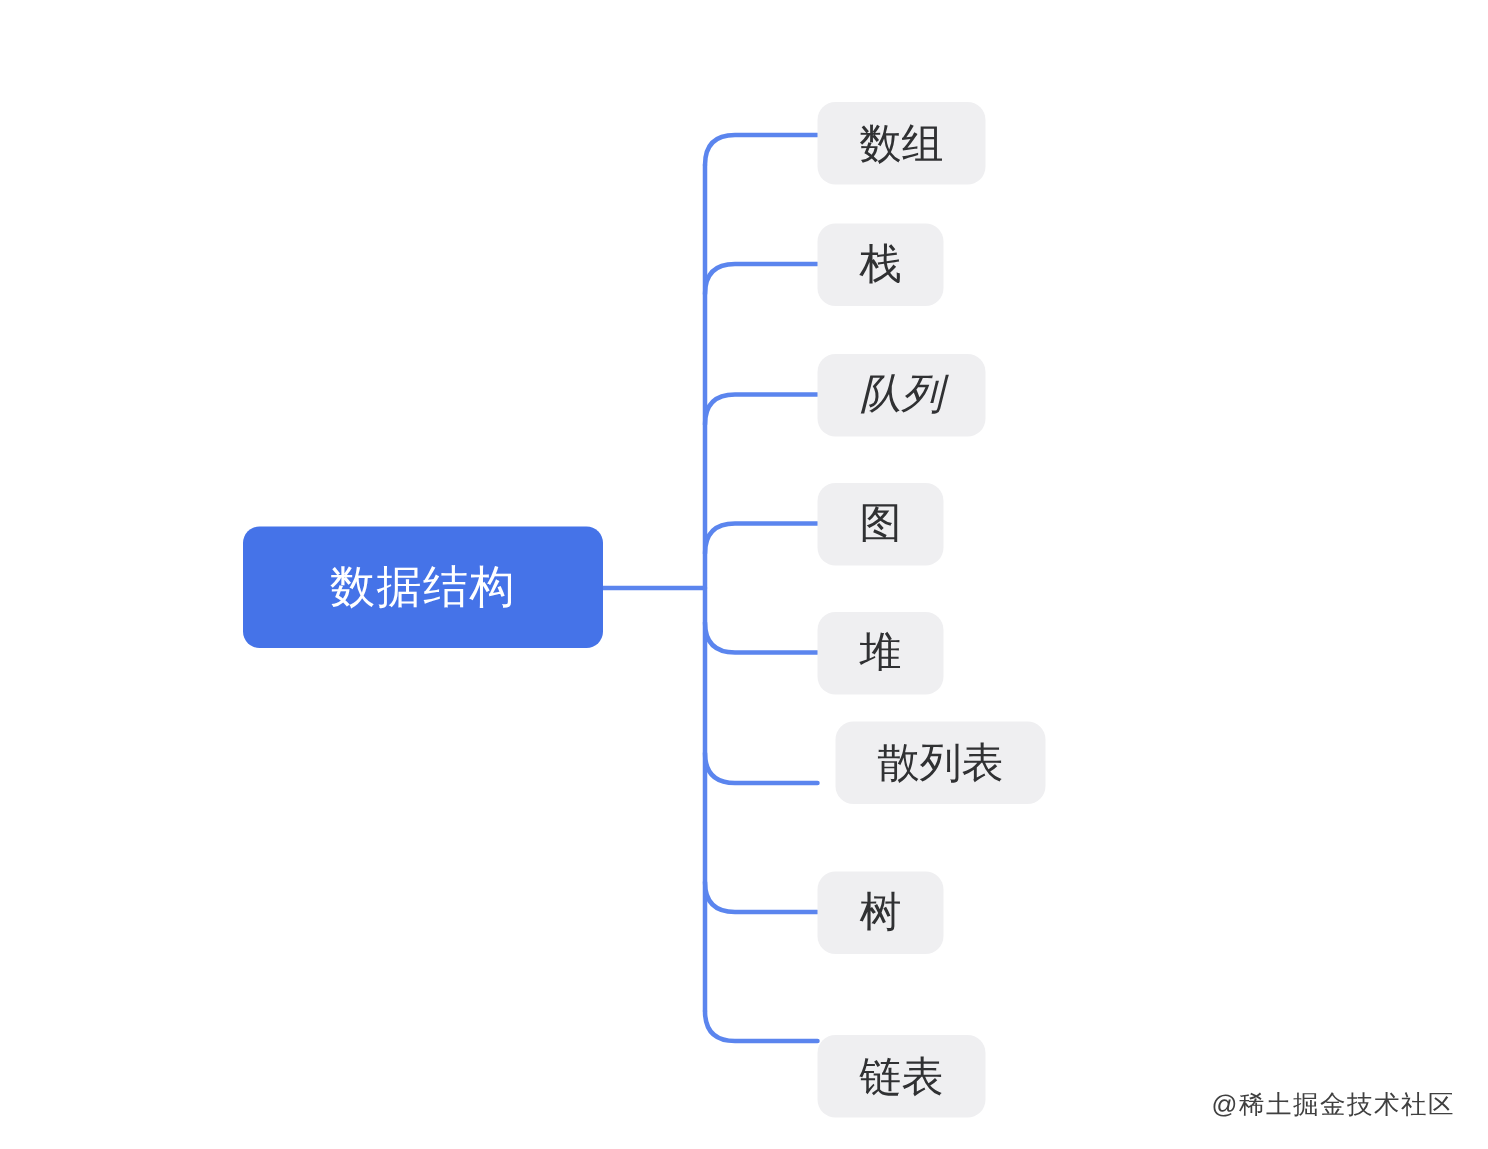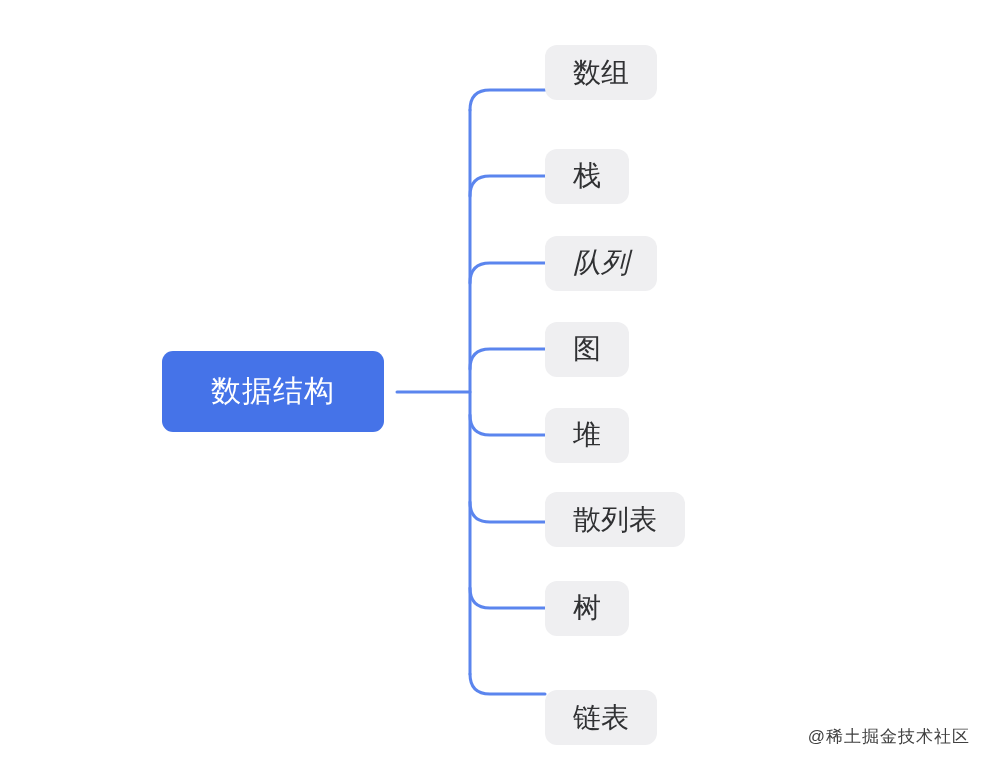--- a/index.html
+++ b/index.html
@@ -18,21 +18,21 @@
   .connector-svg {
     position: absolute;
     inset: 0;
     width: 992px;
     height: 766px;
   }
   .root-node {
     position: absolute;
     left: 162px;
     top: 351px;
-    width: 222px;
+    width: 240px;
     height: 81px;
     background: var(--root-bg, #4573e8);
     color: var(--root-text, #ffffff);
     border-radius: 11px;
     display: flex;
     align-items: center;
     justify-content: center;
     font-size: 30px;
     font-weight: 500;
     letter-spacing: 1px;
@@ -79,24 +79,24 @@
       <path d="M 470 369 Q 470 349 490 349 L 545 349" fill="none" stroke="#5b85ee" stroke-width="3" stroke-linecap="round"></path>
       <path d="M 470 415 Q 470 435 490 435 L 545 435" fill="none" stroke="#5b85ee" stroke-width="3" stroke-linecap="round"></path>
       <path d="M 470 502 Q 470 522 490 522 L 545 522" fill="none" stroke="#5b85ee" stroke-width="3" stroke-linecap="round"></path>
       <path d="M 470 588 Q 470 608 490 608 L 545 608" fill="none" stroke="#5b85ee" stroke-width="3" stroke-linecap="round"></path>
       <path d="M 470 674 Q 470 694 490 694 L 545 694" fill="none" stroke="#5b85ee" stroke-width="3" stroke-linecap="round"></path>
     </svg>
 
   <div class="root-node">数据结构</div>
 
   <div id="children-layer">
-      <div class="child-node" style="top: 45px;">数组</div>
+      <div class="child-node" style="top: 68px;">数组</div>
       <div class="child-node" style="top: 148.5px;">栈</div>
       <div class="child-node" style="top: 235.5px; font-style: italic;">队列</div>
       <div class="child-node" style="top: 321.5px;">图</div>
       <div class="child-node" style="top: 407.5px;">堆</div>
-      <div class="child-node" style="top: 492px;">散列表</div>
+      <div class="child-node" style="top: 481px; margin-left: 12px;">散列表</div>
       <div class="child-node" style="top: 580.5px;">树</div>
       <div class="child-node" style="top: 690px;">链表</div>
     </div>
 
   <div class="watermark">@稀土掘金技术社区</div>
 </div>
 
 </body></html>

